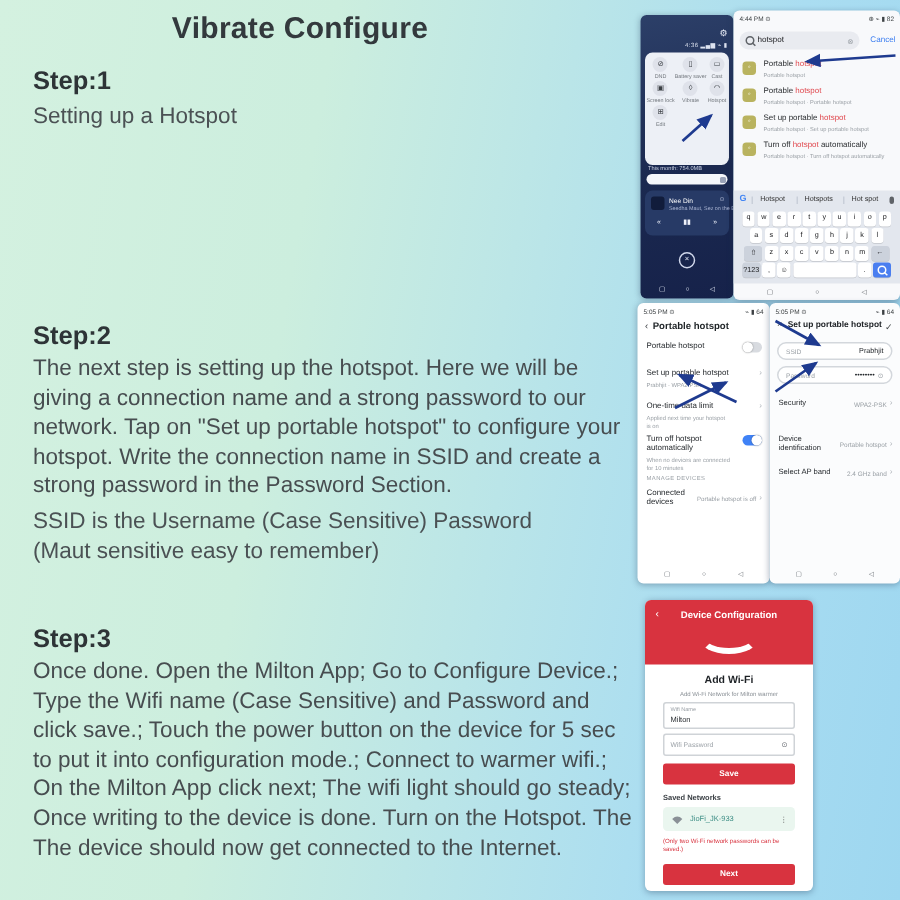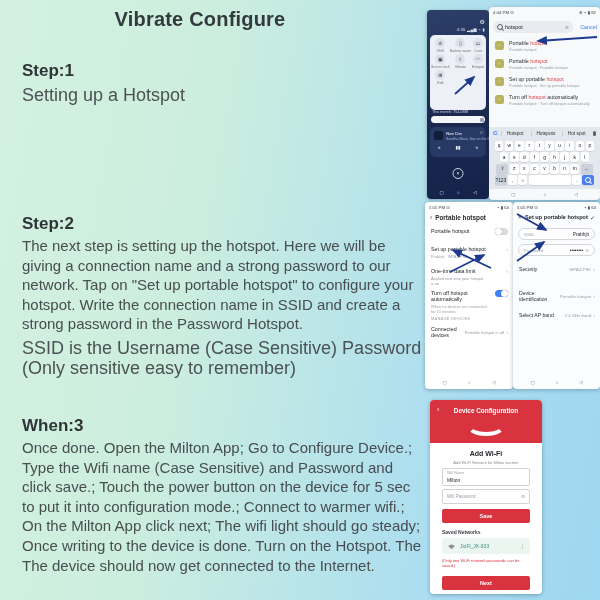--- a/index.html
+++ b/index.html
@@ -8,22 +8,22 @@
     font-family:"Liberation Sans",sans-serif;
     background:linear-gradient(100deg,#d4f1e0 0%,#cceede 32%,#aaddf1 76%,#9ed7f0 100%);
     color:#45494c;
   }
   
   .page-title{position:absolute;left:0;top:8px;width:400px;text-align:center;
     font-size:20px;font-weight:600;color:#33393d;letter-spacing:.2px}
   .step{position:absolute;left:22px;width:400px}
   .step h2{margin:0 0 2px 0;font-size:17px;font-weight:700;color:#2e3437}
   .step .body{font-size:15px;line-height:19.6px;color:#474d50}
-  .step .note{margin-top:4px;font-size:18px;line-height:20px;color:#4b5154;white-space:pre-line}
-  #step1{top:61px}#step2{top:214px}#step3{top:416px}
+  .step .note{margin-top:4px;font-size:15px;line-height:20px;color:#4b5154;white-space:pre-line}
+  #step1{top:44px}#step2{top:214px}#step3{top:416px}
 
   
   .phone{position:absolute;border-radius:4px;overflow:hidden;
     box-shadow:0 1px 4px rgba(30,50,80,.35);background:#fff}
   .statusrow{position:absolute;left:4px;right:4px;top:3px;display:flex;
     justify-content:space-between;font-size:4.3px;color:#3c4043}
   .tgl{width:13px;height:7px;border-radius:4px;background:#d8dbe0;position:relative;flex:none}
   .tgl::after{content:"";position:absolute;top:0;left:0;width:7px;height:7px;border-radius:50%;
     background:#fff;box-shadow:0 0 1px rgba(0,0,0,.5)}
   .tgl.on{background:#3f82f6}
@@ -159,27 +159,27 @@
 
 <div class="page-title">Vibrate Configure</div>
 
 <div class="step" id="step1">
   <h2>Step:1</h2>
   <div class="note">Setting up a Hotspot</div>
 </div>
 
 <div class="step" id="step2">
   <h2>Step:2</h2>
-  <div class="body">The next step is setting up the hotspot. Here we will be giving a connection name and a strong password to our network. Tap on "Set up portable hotspot" to configure your hotspot. Write the connection name in SSID and create a strong password in the Password Hotspot.</div>
+  <div class="body">The next step is setting up the hotspot. Here we will be giving a connection name and a strong password to our network. Tap on "Set up portable hotspot" to configure your hotspot. Write the connection name in SSID and create a strong password in the Password Section.</div>
   <div class="note">SSID is the Username (Case Sensitive) Password
-(Only sensitive easy to remember)</div>
+(Maut sensitive easy to remember)</div>
 </div>
 
 <div class="step" id="step3">
-  <h2>When:3</h2>
+  <h2>Step:3</h2>
   <div class="body">Once done. Open the Milton App; Go to Configure Device.; Type the Wifi name (Case Sensitive) and Password and click save.; Touch the power button on the device for 5 sec to put it into configuration mode.; Connect to warmer wifi.; On the Milton App click next; The wifi light should go steady; Once writing to the device is done. Turn on the Hotspot. The The device should now get connected to the Internet.</div>
 </div>
 
 <div class="phone" id="phoneA">
   <span class="gear">⚙</span>
   <div class="statusA">
     <span>4:36</span>
     <span>▂▄▆ ⌁ ▮</span>
   </div>
   <div class="panel">

